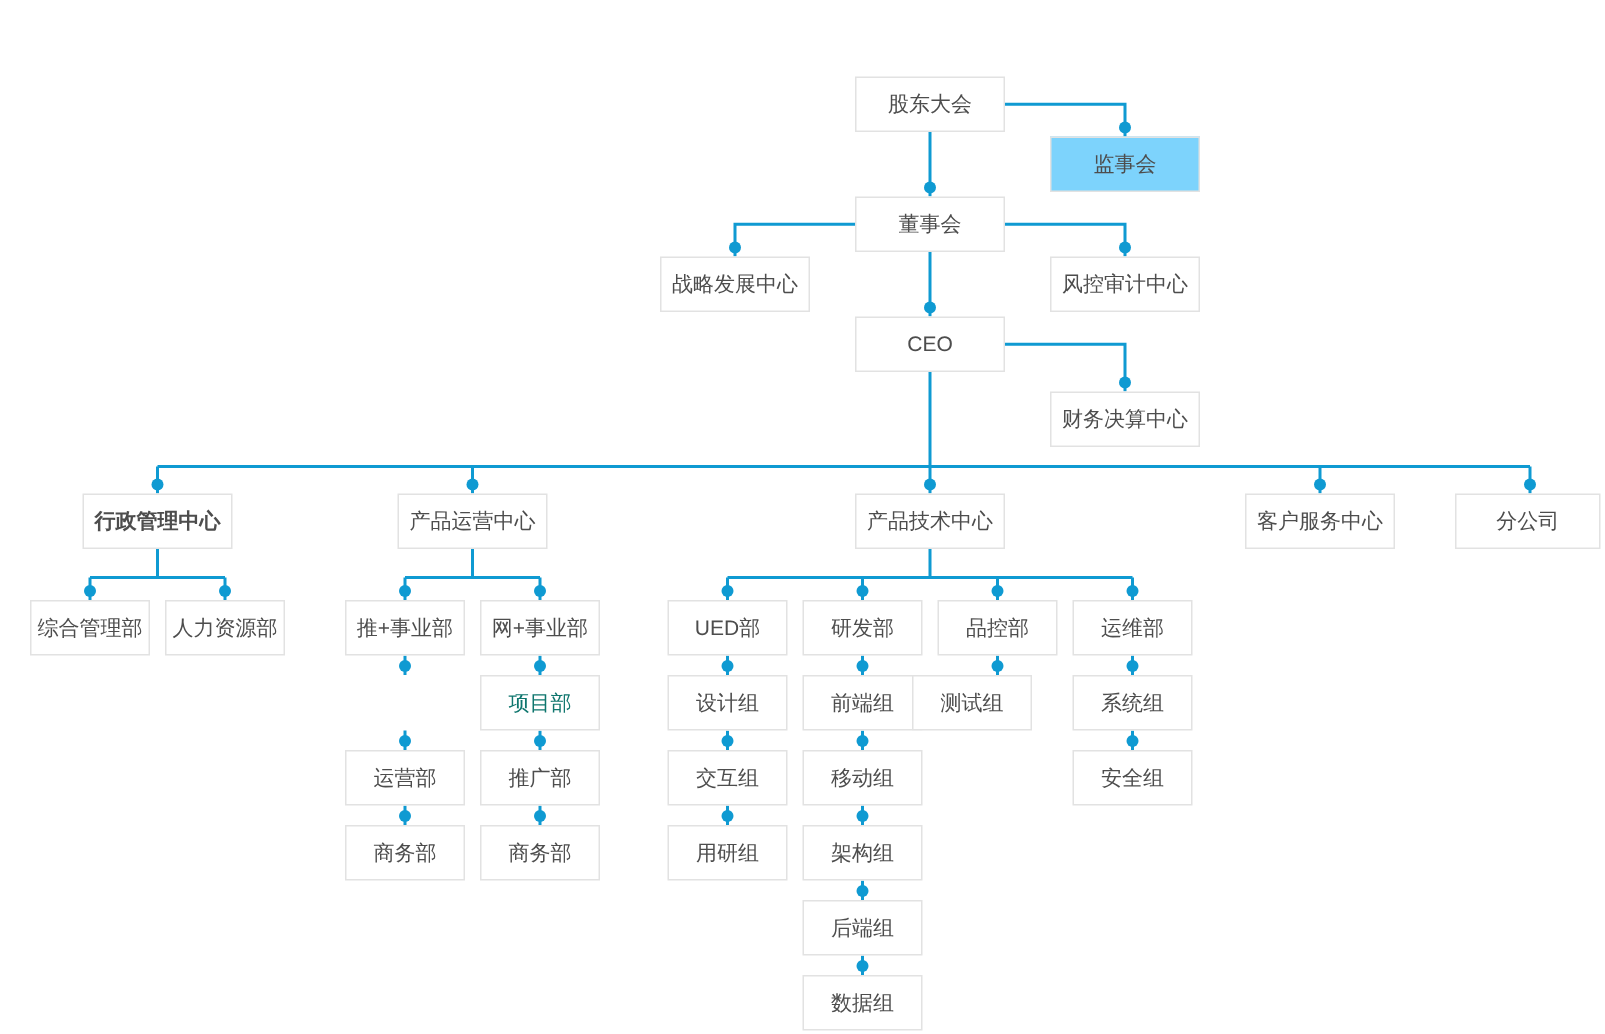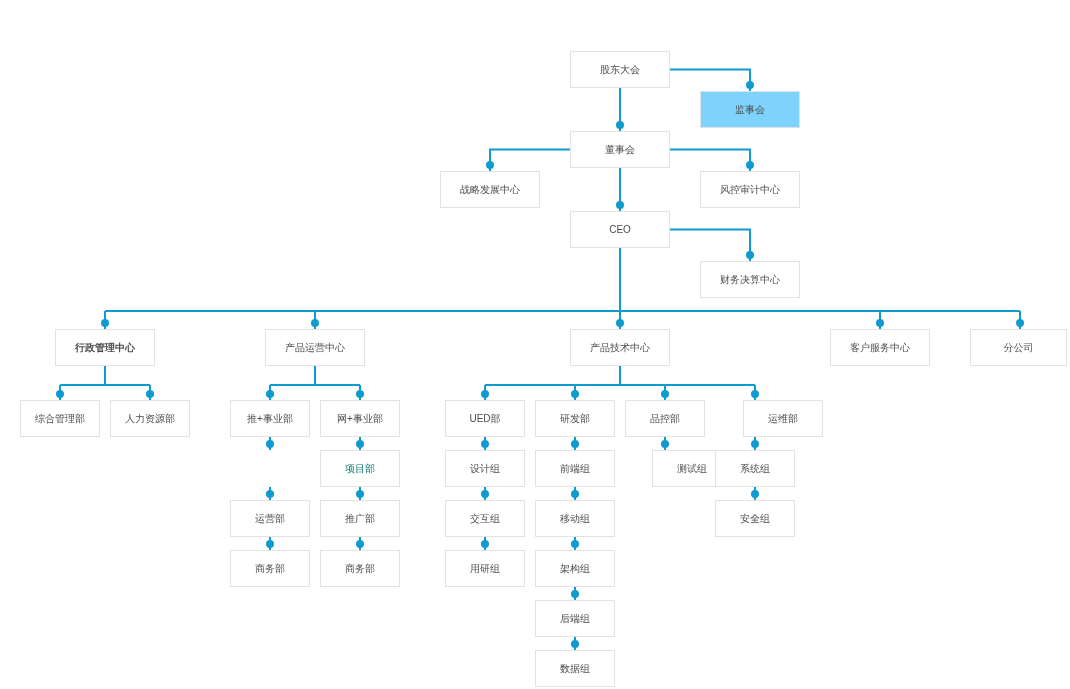--- a/index.html
+++ b/index.html
@@ -21,21 +21,21 @@
     top: 0;
     pointer-events: none;
   }
   .node {
     position: absolute;
     height: 37px;
     box-sizing: border-box;
     background: #ffffff;
     border: 1px solid #e2e2e2;
     color: #4d4d4d;
-    font-size: 10px;
+    font-size: 14px;
     line-height: 35px;
     text-align: center;
     white-space: nowrap;
     cursor: default;
   }
 </style>
 </head>
 <body style="background: rgb(255, 255, 255);">
 
 <div id="canvas">
@@ -128,24 +128,24 @@
     <div class="node" style="left: 230px; top: 400px; width: 80px; border-color: rgb(226, 226, 226); background: rgb(255, 255, 255); color: rgb(77, 77, 77);">推+事业部</div>
     <div class="node" style="left: 320px; top: 400px; width: 80px; border-color: rgb(226, 226, 226); background: rgb(255, 255, 255); color: rgb(77, 77, 77);">网+事业部</div>
     <div class="node" style="left: 320px; top: 450px; width: 80px; border-color: rgb(226, 226, 226); background: rgb(255, 255, 255); color: #0f766e;">项目部</div>
     <div class="node" style="left: 230px; top: 500px; width: 80px; border-color: rgb(226, 226, 226); background: rgb(255, 255, 255); color: rgb(77, 77, 77);">运营部</div>
     <div class="node" style="left: 320px; top: 500px; width: 80px; border-color: rgb(226, 226, 226); background: rgb(255, 255, 255); color: rgb(77, 77, 77);">推广部</div>
     <div class="node" style="left: 230px; top: 550px; width: 80px; border-color: rgb(226, 226, 226); background: rgb(255, 255, 255); color: rgb(77, 77, 77);">商务部</div>
     <div class="node" style="left: 320px; top: 550px; width: 80px; border-color: rgb(226, 226, 226); background: rgb(255, 255, 255); color: rgb(77, 77, 77);">商务部</div>
     <div class="node" style="left: 445px; top: 400px; width: 80px; border-color: rgb(226, 226, 226); background: rgb(255, 255, 255); color: rgb(77, 77, 77);">UED部</div>
     <div class="node" style="left: 535px; top: 400px; width: 80px; border-color: rgb(226, 226, 226); background: rgb(255, 255, 255); color: rgb(77, 77, 77);">研发部</div>
     <div class="node" style="left: 625px; top: 400px; width: 80px; border-color: rgb(226, 226, 226); background: rgb(255, 255, 255); color: rgb(77, 77, 77);">品控部</div>
-    <div class="node" style="left: 715px; top: 400px; width: 80px; border-color: rgb(226, 226, 226); background: rgb(255, 255, 255); color: rgb(77, 77, 77); margin-left: 28px;">运维部</div>
+    <div class="node" style="left: 715px; top: 400px; width: 80px; border-color: rgb(226, 226, 226); background: rgb(255, 255, 255); color: rgb(77, 77, 77);">运维部</div>
     <div class="node" style="left: 445px; top: 450px; width: 80px; border-color: rgb(226, 226, 226); background: rgb(255, 255, 255); color: rgb(77, 77, 77);">设计组</div>
     <div class="node" style="left: 535px; top: 450px; width: 80px; border-color: rgb(226, 226, 226); background: rgb(255, 255, 255); color: rgb(77, 77, 77);">前端组</div>
-    <div class="node" style="left: 652px; top: 450px; width: 80px; border-color: rgb(226, 226, 226); background: rgb(255, 255, 255); color: rgb(77, 77, 77);">测试组</div>
+    <div class="node" style="left: 608px; top: 450px; width: 80px; border-color: rgb(226, 226, 226); background: rgb(255, 255, 255); color: rgb(77, 77, 77);">测试组</div>
     <div class="node" style="left: 715px; top: 450px; width: 80px; border-color: rgb(226, 226, 226); background: rgb(255, 255, 255); color: rgb(77, 77, 77);">系统组</div>
     <div class="node" style="left: 445px; top: 500px; width: 80px; border-color: rgb(226, 226, 226); background: rgb(255, 255, 255); color: rgb(77, 77, 77);">交互组</div>
     <div class="node" style="left: 535px; top: 500px; width: 80px; border-color: rgb(226, 226, 226); background: rgb(255, 255, 255); color: rgb(77, 77, 77);">移动组</div>
     <div class="node" style="left: 715px; top: 500px; width: 80px; border-color: rgb(226, 226, 226); background: rgb(255, 255, 255); color: rgb(77, 77, 77);">安全组</div>
     <div class="node" style="left: 445px; top: 550px; width: 80px; border-color: rgb(226, 226, 226); background: rgb(255, 255, 255); color: rgb(77, 77, 77);">用研组</div>
     <div class="node" style="left: 535px; top: 550px; width: 80px; border-color: rgb(226, 226, 226); background: rgb(255, 255, 255); color: rgb(77, 77, 77);">架构组</div>
     <div class="node" style="left: 535px; top: 600px; width: 80px; border-color: rgb(226, 226, 226); background: rgb(255, 255, 255); color: rgb(77, 77, 77);">后端组</div>
     <div class="node" style="left: 535px; top: 650px; width: 80px; border-color: rgb(226, 226, 226); background: rgb(255, 255, 255); color: rgb(77, 77, 77);">数据组</div>
   </div>
 

